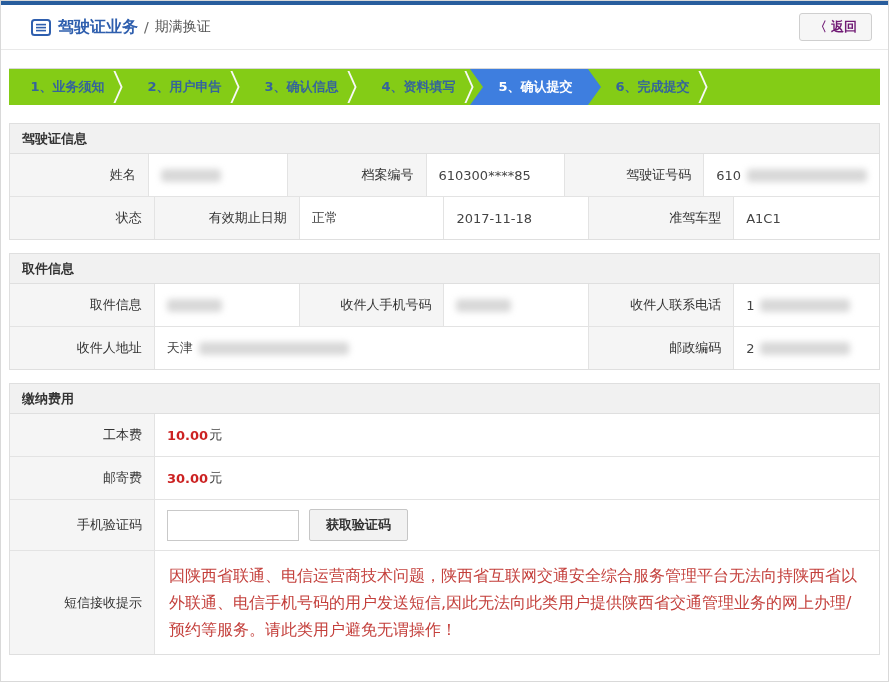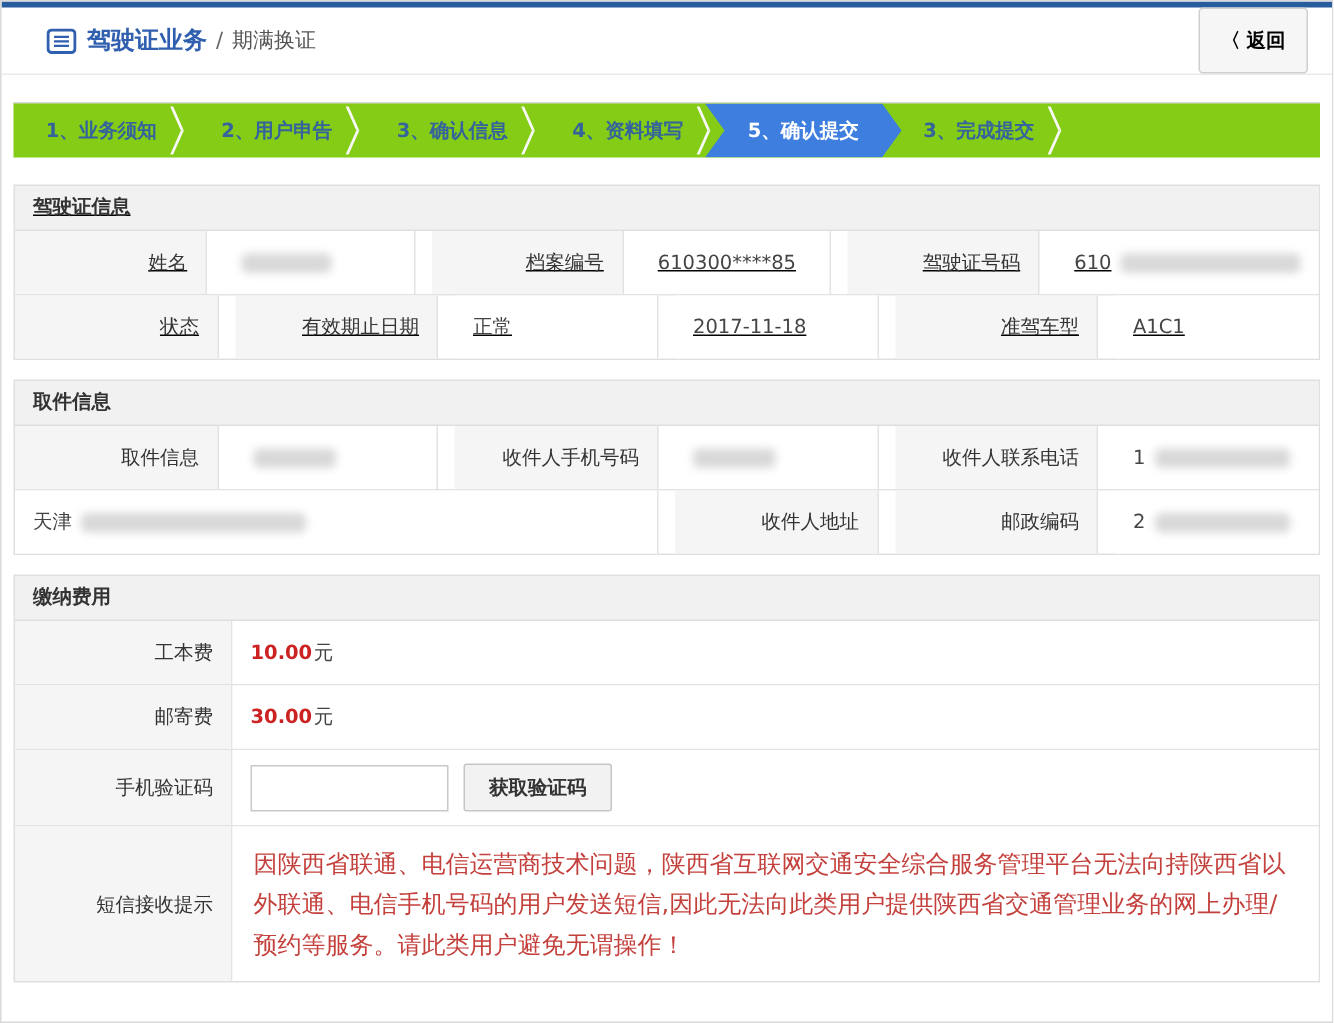--- a/index.html
+++ b/index.html
@@ -28,25 +28,25 @@
   }
   .hicon { display: inline-flex; margin-right: 7px; }
   .title-primary { font-size: 16px; font-weight: bold; color: #2f5fae; }
   .title-sep { font-size: 14px; color: #666; margin: 0 6px; }
   .title-secondary { font-size: 14px; color: #555; }
   .back-btn {
     margin-left: auto;
     background: #f6f6f6;
     border: 1px solid #cfcfcf;
     border-radius: 3px;
-    height: 44px;
+    height: 28px;
     padding: 0 14px;
     font-size: 13px;
     font-weight: bold;
-    color: #000000;
+    color: #701a75;
     cursor: pointer;
     font-family: inherit;
   }
   .back-btn .chevron { margin-right: 4px; font-weight: bold; }
 
   
   .steps {
     margin: 18px 8px 0 8px;
     height: 37px;
     background: #84cc16;
@@ -80,32 +80,32 @@
     color: #fff;
     width: 131px;
     margin: 0 -7px;
     z-index: 1;
     clip-path: polygon(0 0, calc(100% - 13px) 0, 100% 50%, calc(100% - 13px) 100%, 0 100%, 13px 50%);
   }
   .steps .filler { flex: 1; }
 
   
   .section { margin: 13px 8px 0 8px; border: 1px solid #dfdfdf; }
-  .section.first { margin-top: 18px; text-decoration: underline; }
+  .section.first { margin-top: 18px; }
   .section-title {
     height: 30px;
     line-height: 29px;
     background: #f1f1f1;
     border-bottom: 1px solid #dfdfdf;
     padding-left: 12px;
     font-size: 13px;
     font-weight: bold;
     color: #333;
   }
-  .row { display: grid; grid-template-columns: repeat(6, 1fr); gap: 11px; }
+  .row { display: grid; grid-template-columns: repeat(6, 1fr); }
   .row + .row { border-top: 1px solid #e3e3e3; }
   .cell {
     min-height: 42px;
     display: flex;
     align-items: center;
     font-size: 13px;
     padding: 0 12px;
     border-right: 1px solid #e3e3e3;
   }
   .cell:last-child { border-right: none; }
@@ -208,21 +208,21 @@
       <span class="chevron">〈</span><span>返回</span>
     </button>
   </div>
 
   <div class="steps">
     <div class="step">1、业务须知</div>
     <div class="step">2、用户申告</div>
     <div class="step">3、确认信息</div>
     <div class="step">4、资料填写</div>
     <div class="step active">5、确认提交</div>
-    <div class="step">3、完成提交</div>
+    <div class="step">6、完成提交</div>
     <div class="filler"></div>
   </div>
 
   <div class="section first">
     <div class="section-title">驾驶证信息</div>
     <div class="row">
       <div class="cell lbl">姓名</div>
       <div class="cell val">
           <span class="blur w60"></span>
         </div>
@@ -255,25 +255,25 @@
       <div class="cell val">
           <span class="blur w55"></span>
         </div>
       <div class="cell lbl">收件人联系电话</div>
       <div class="cell val">
           <span>1</span>
           <span class="blur w90"></span>
         </div>
     </div>
     <div class="row">
+      <div class="cell lbl">收件人地址</div>
       <div class="cell val span3">
           <span>天津</span>
           <span class="blur w150"></span>
         </div>
-      <div class="cell lbl">收件人地址</div>
       <div class="cell lbl">邮政编码</div>
       <div class="cell val">
           <span>2</span>
           <span class="blur w90"></span>
         </div>
     </div>
   </div>
 
   <div class="section">
     <div class="section-title">缴纳费用</div>

